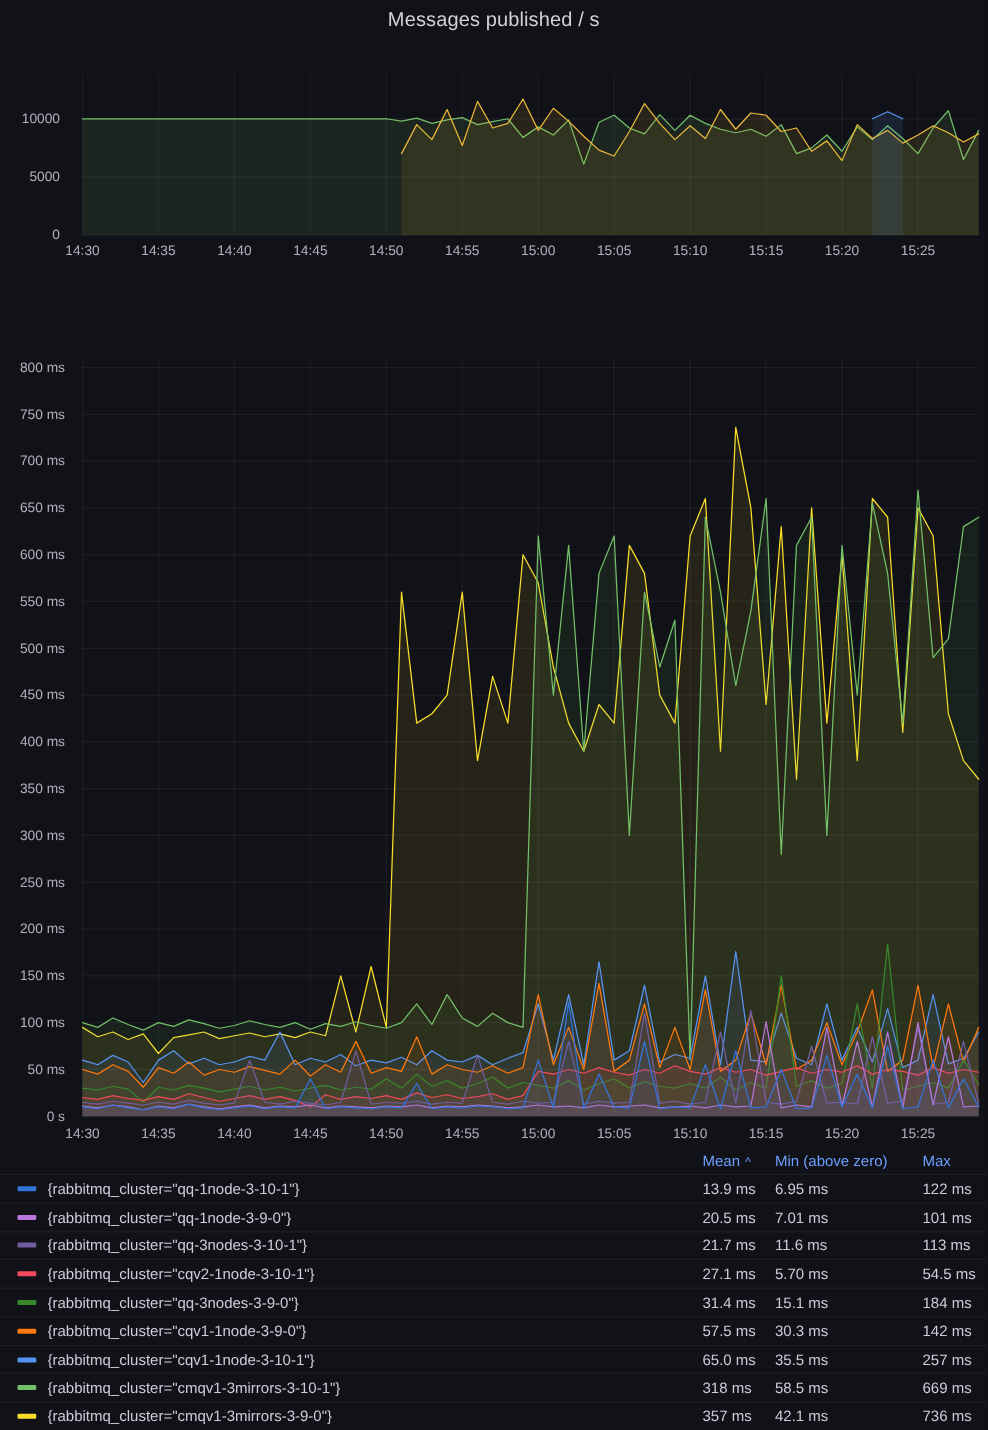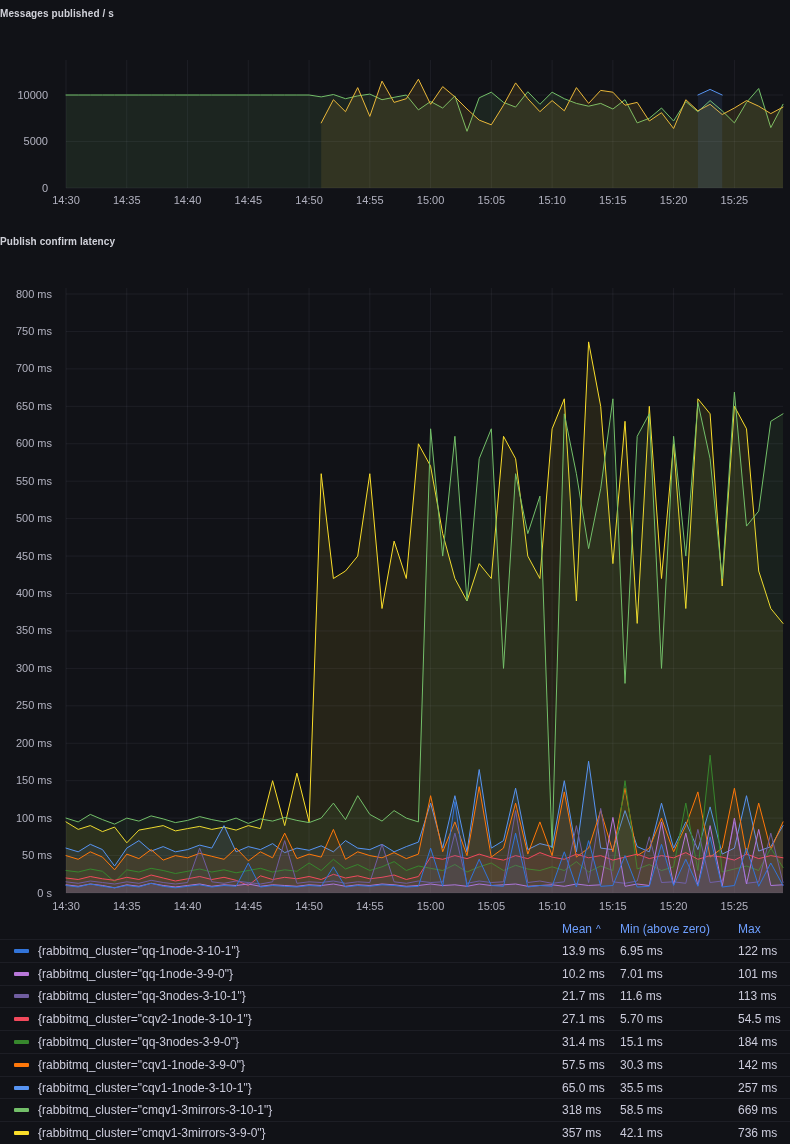--- a/index.html
+++ b/index.html
@@ -1,17 +1,17 @@
 <!DOCTYPE html>
 <html><head>
 <meta charset="utf-8">
 <style>
   html,body{margin:0;padding:0;background:#111217;}
   .page{position:relative;width:790px;height:1144px;background:#111217;font-family:"Liberation Sans",sans-serif;overflow:hidden;}
-  .panel-title{position:absolute;left:0;width:100%;color:#D0D1D9;font-size:10px;font-weight:700;letter-spacing:.1px;}
+  .panel-title{position:absolute;left:0;width:100%;text-align:center;color:#D0D1D9;font-size:16px;font-weight:400;letter-spacing:.1px;}
   .title1{top:8px;}
   .title2{top:236px;}
   #chart1{position:absolute;top:24px;left:0;}
   #chart2{position:absolute;top:258px;left:0;}
   #legend{position:absolute;top:918px;left:0;right:0;bottom:0;display:flex;flex-direction:column;}
   .legend-row{display:flex;align-items:center;flex:1 1 0;border-top:1px solid rgba(204,204,220,0.07);color:#CCCCDC;font-size:12px;}
   .legend-row.header{flex:0 0 21px;border-top:none;font-weight:500;}
   .legend-row.header .col,.legend-row.header .hdr{color:#6E9FFF;}
   .header-cell{cursor:pointer;}
   .swatch{width:15px;height:4px;border-radius:1px;margin-left:14px;flex:none;}
@@ -63,21 +63,20 @@
       <text x="48" y="74.50000000000001" text-anchor="end" class="tick">10000</text>
       <path d="M66.0,164 L66.0,71.0 L78.2,71.0 L90.3,71.0 L102.5,71.0 L114.6,71.0 L126.8,71.0 L138.9,71.0 L151.1,71.0 L163.2,71.0 L175.4,71.0 L187.5,71.0 L199.7,71.0 L211.8,71.0 L224.0,71.0 L236.1,71.0 L248.3,71.0 L260.4,71.0 L272.6,71.0 L284.7,71.0 L296.9,71.0 L309.1,71.0 L321.2,72.9 L333.4,70.5 L345.5,74.7 L357.7,71.9 L369.8,70.1 L382.0,75.7 L394.1,73.3 L406.3,71.0 L418.4,85.9 L430.6,77.5 L442.7,84.0 L454.9,71.9 L467.0,107.3 L479.2,73.8 L491.3,68.2 L503.5,78.4 L515.6,83.1 L527.8,67.7 L539.9,80.3 L552.1,68.2 L564.3,74.7 L576.4,79.4 L588.6,82.2 L600.7,79.4 L612.9,85.0 L625.0,75.7 L637.2,98.9 L649.3,94.3 L661.5,84.0 L673.6,97.0 L685.8,77.5 L697.9,87.7 L710.1,76.6 L722.2,86.8 L734.4,98.9 L746.5,78.4 L758.7,64.5 L770.8,103.6 L783.0,80.3 L783.0,164 Z" fill="#73BF69" fill-opacity="0.11" stroke="none"></path>
       <polyline points="66.0,71.0 78.2,71.0 90.3,71.0 102.5,71.0 114.6,71.0 126.8,71.0 138.9,71.0 151.1,71.0 163.2,71.0 175.4,71.0 187.5,71.0 199.7,71.0 211.8,71.0 224.0,71.0 236.1,71.0 248.3,71.0 260.4,71.0 272.6,71.0 284.7,71.0 296.9,71.0 309.1,71.0 321.2,72.9 333.4,70.5 345.5,74.7 357.7,71.9 369.8,70.1 382.0,75.7 394.1,73.3 406.3,71.0 418.4,85.9 430.6,77.5 442.7,84.0 454.9,71.9 467.0,107.3 479.2,73.8 491.3,68.2 503.5,78.4 515.6,83.1 527.8,67.7 539.9,80.3 552.1,68.2 564.3,74.7 576.4,79.4 588.6,82.2 600.7,79.4 612.9,85.0 625.0,75.7 637.2,98.9 649.3,94.3 661.5,84.0 673.6,97.0 685.8,77.5 697.9,87.7 710.1,76.6 722.2,86.8 734.4,98.9 746.5,78.4 758.7,64.5 770.8,103.6 783.0,80.3" fill="none" stroke="#73BF69" stroke-width="1" stroke-linejoin="round" stroke-linecap="round"></polyline>
       <path d="M321.2,164 L321.2,98.9 L333.4,75.7 L345.5,87.7 L357.7,63.6 L369.8,92.4 L382.0,57.1 L394.1,78.4 L406.3,74.7 L418.4,55.2 L430.6,80.3 L442.7,62.6 L454.9,72.9 L467.0,85.0 L479.2,96.1 L491.3,100.8 L503.5,81.2 L515.6,58.9 L527.8,74.7 L539.9,87.7 L552.1,76.6 L564.3,86.8 L576.4,63.6 L588.6,79.4 L600.7,66.4 L612.9,68.2 L625.0,81.2 L637.2,78.4 L649.3,97.0 L661.5,88.7 L673.6,104.5 L685.8,75.7 L697.9,86.8 L710.1,80.3 L722.2,90.5 L734.4,84.0 L746.5,76.6 L758.7,82.2 L770.8,89.6 L783.0,83.1 L783.0,164 Z" fill="#EAB839" fill-opacity="0.11" stroke="none"></path>
       <polyline points="321.2,98.9 333.4,75.7 345.5,87.7 357.7,63.6 369.8,92.4 382.0,57.1 394.1,78.4 406.3,74.7 418.4,55.2 430.6,80.3 442.7,62.6 454.9,72.9 467.0,85.0 479.2,96.1 491.3,100.8 503.5,81.2 515.6,58.9 527.8,74.7 539.9,87.7 552.1,76.6 564.3,86.8 576.4,63.6 588.6,79.4 600.7,66.4 612.9,68.2 625.0,81.2 637.2,78.4 649.3,97.0 661.5,88.7 673.6,104.5 685.8,75.7 697.9,86.8 710.1,80.3 722.2,90.5 734.4,84.0 746.5,76.6 758.7,82.2 770.8,89.6 783.0,83.1" fill="none" stroke="#EAB839" stroke-width="1" stroke-linejoin="round" stroke-linecap="round"></polyline>
       <path d="M697.9,164 L697.9,71.0 L710.1,65.4 L722.2,71.0 L722.2,164 Z" fill="#5794F2" fill-opacity="0.11" stroke="none"></path>
       <polyline points="697.9,71.0 710.1,65.4 722.2,71.0" fill="none" stroke="#5794F2" stroke-width="1" stroke-linejoin="round" stroke-linecap="round"></polyline>
       <rect x="66" y="36" width="717" height="128" fill="transparent"></rect>
     </svg>
 
-  <div class="panel-title title2">Publish confirm latency</div>
   <svg id="chart2" width="790" height="660">
       <line x1="66" y1="30" x2="66" y2="635" class="grid"></line>
       <text x="66" y="652" text-anchor="middle" class="tick">14:30</text>
       <line x1="126.76271186440678" y1="30" x2="126.76271186440678" y2="635" class="grid"></line>
       <text x="126.76271186440678" y="652" text-anchor="middle" class="tick">14:35</text>
       <line x1="187.52542372881356" y1="30" x2="187.52542372881356" y2="635" class="grid"></line>
       <text x="187.52542372881356" y="652" text-anchor="middle" class="tick">14:40</text>
       <line x1="248.28813559322035" y1="30" x2="248.28813559322035" y2="635" class="grid"></line>
       <text x="248.28813559322035" y="652" text-anchor="middle" class="tick">14:45</text>
       <line x1="309.0508474576271" y1="30" x2="309.0508474576271" y2="635" class="grid"></line>
@@ -161,21 +160,21 @@
   <div class="legend-row">
         <span class="swatch" style="background: rgb(50, 116, 217);"></span>
         <span class="legend-label">{rabbitmq_cluster="qq-1node-3-10-1"}</span>
         <span class="col mean">13.9 ms</span>
         <span class="col min">6.95 ms</span>
         <span class="col max">122 ms</span>
       </div>
       <div class="legend-row">
         <span class="swatch" style="background: rgb(184, 119, 217);"></span>
         <span class="legend-label">{rabbitmq_cluster="qq-1node-3-9-0"}</span>
-        <span class="col mean">10.2 ms</span>
+        <span class="col mean">20.5 ms</span>
         <span class="col min">7.01 ms</span>
         <span class="col max">101 ms</span>
       </div>
       <div class="legend-row">
         <span class="swatch" style="background: rgb(112, 93, 160);"></span>
         <span class="legend-label">{rabbitmq_cluster="qq-3nodes-3-10-1"}</span>
         <span class="col mean">21.7 ms</span>
         <span class="col min">11.6 ms</span>
         <span class="col max">113 ms</span>
       </div>

